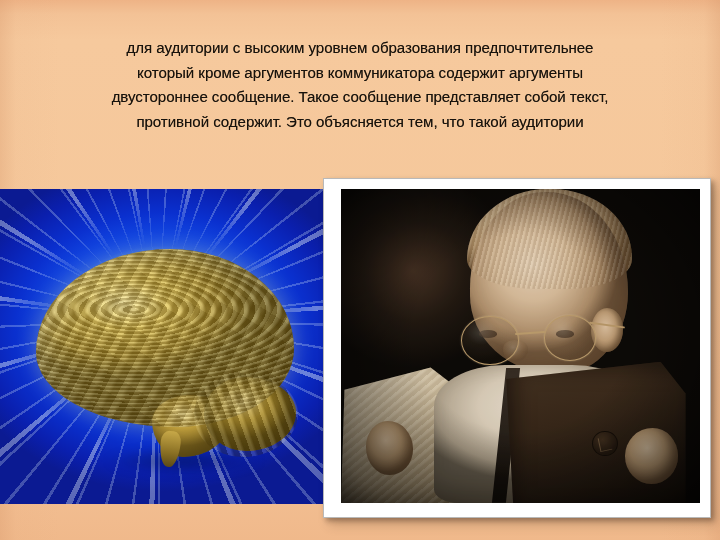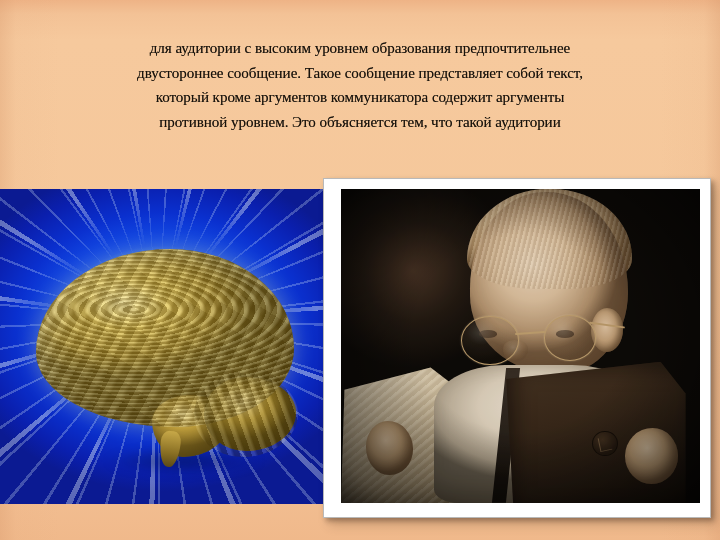--- a/index.html
+++ b/index.html
@@ -43,21 +43,20 @@
   }
 
   
   #text-block {
     position: absolute;
     left: 28px;
     top: 36px;
     width: 664px;
     text-align: center;
     z-index: 6;
-    font-family: Liberation Serif, serif;
   }
   .text-line {
     display: block;
     color: #17120c;
     font-size: 15.1px;
     line-height: 24.6px;
     letter-spacing: -0.06px;
     white-space: nowrap;
     font-weight: 400;
     text-shadow: 0 0 0.6px rgba(20,14,8,0.55);
@@ -492,23 +491,23 @@
 </head>
 <body>
 
 <div id="slide">
 
   <div id="bg-base"></div>
   <div id="bg-sides"></div>
 
   <div id="text-block">
     <span class="text-line">для аудитории с высоким уровнем образования предпочтительнее</span>
+    <span class="text-line">который кроме аргументов коммуникатора содержит аргументы</span>
     <span class="text-line">двустороннее сообщение. Такое сообщение представляет собой текст,</span>
-    <span class="text-line">который кроме аргументов коммуникатора содержит аргументы</span>
-    <span class="text-line">противной уровнем. Это объясняется тем, что такой аудитории</span>
+    <span class="text-line">противной содержит. Это объясняется тем, что такой аудитории</span>
   </div>
 
   <div id="brain-photo">
     <div class="brain-bg"></div>
     <div class="brain-rays"></div>
     <div class="brain-rays2"></div>
     <div class="brain-glow"></div>
     <div class="brain-shape">
       <div class="brain-shadow"></div>
       <div class="brain-lobe"></div>

